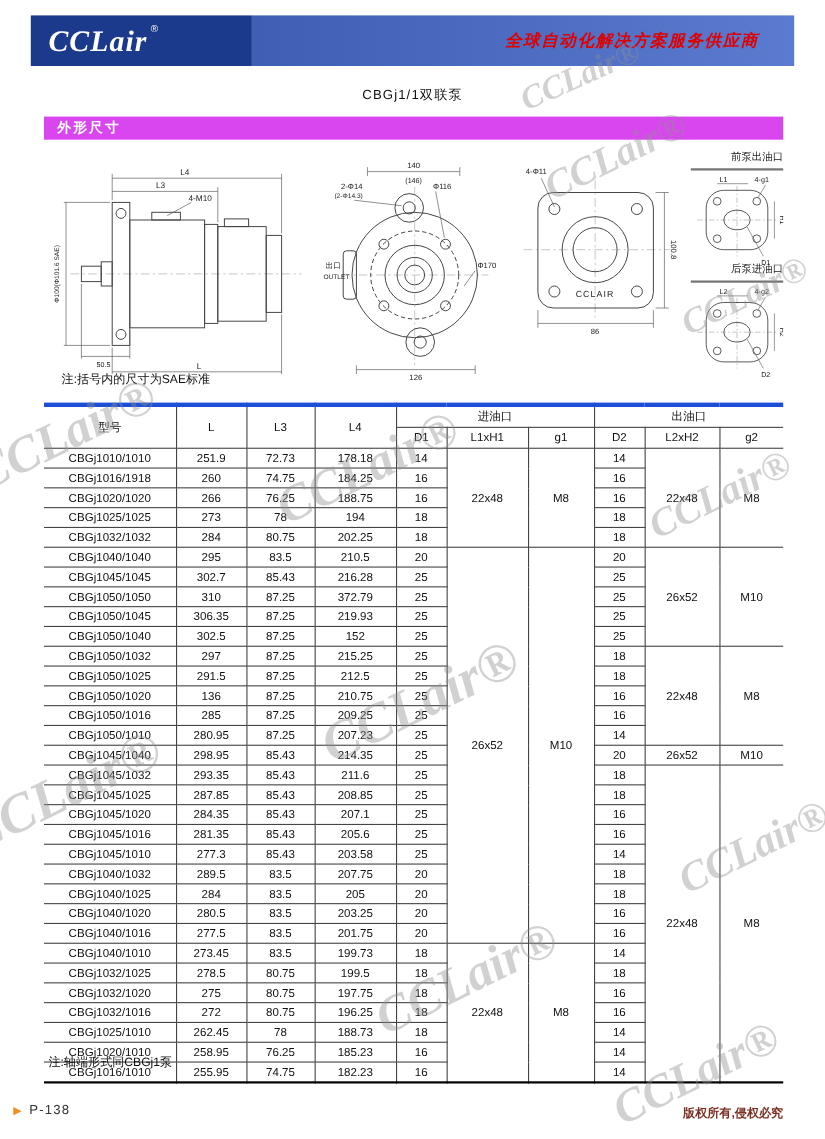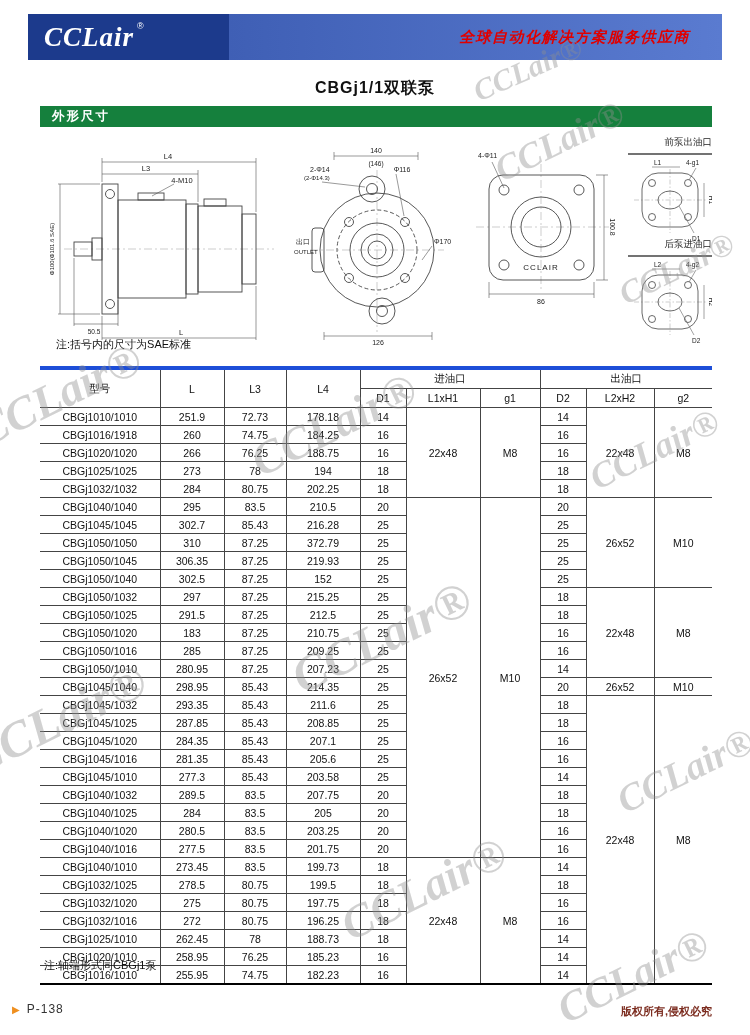--- a/index.html
+++ b/index.html
@@ -7,22 +7,22 @@
        font-family:"Liberation Sans","DejaVu Sans",sans-serif;overflow:hidden}
 
   
   .topbar{position:absolute;left:28px;top:14px;width:694px;height:46px;display:flex}
   .logo-sec{width:185px;background:#1c3a8c;color:#fff;display:flex;align-items:center;padding-left:16px}
   .logo-text{font-family:"Liberation Serif","DejaVu Serif",serif;font-style:italic;font-weight:bold;font-size:27px;letter-spacing:1px}
   .logo-reg{font-size:9px;align-self:flex-start;margin-top:7px;margin-left:3px}
   .tag-sec{flex:1;background:linear-gradient(90deg,#3f5fb5,#5a7bd0);display:flex;align-items:center;justify-content:flex-end;padding-right:32px}
   .tagline{color:#e00000;font-weight:bold;font-style:italic;font-size:15px;letter-spacing:1.5px}
 
-  .title{position:absolute;top:78px;left:0;width:100%;text-align:center;font-size:16px;font-weight:bold;letter-spacing:1px}
-  .banner{position:absolute;left:40px;top:106px;width:672px;height:21px;background:#15803d;color:#fff;
+  .title{position:absolute;top:78px;left:0;width:100%;text-align:center;font-size:12px;font-weight:normal;letter-spacing:1px}
+  .banner{position:absolute;left:40px;top:106px;width:672px;height:21px;background:#d946ef;color:#fff;
           font-size:12.5px;font-weight:bold;line-height:21px;padding-left:12px;box-sizing:border-box;letter-spacing:2px}
 
   
   .drawings{position:absolute;left:40px;top:130px;width:672px;height:204px}
   .dwg{position:absolute}
   svg text{font-family:"Liberation Sans","DejaVu Sans",sans-serif;fill:#222}
   .port-box{position:absolute;width:84px}
   .port-label{font-size:9.5px;text-align:right;border-bottom:2px solid #737373;padding-bottom:4px;margin-bottom:2px;color:#222;white-space:nowrap}
 
   .note1{position:absolute;left:56px;top:337px;font-size:11px}
@@ -384,21 +384,21 @@
       <tr>
         <td>CBGj1050/1025</td>
         <td>291.5</td>
         <td>87.25</td>
         <td>212.5</td>
         <td>25</td>
         <td>18</td>
       </tr>
       <tr>
         <td>CBGj1050/1020</td>
-        <td>183</td>
+        <td>136</td>
         <td>87.25</td>
         <td>210.75</td>
         <td>25</td>
         <td>16</td>
       </tr>
       <tr>
         <td>CBGj1050/1016</td>
         <td>285</td>
         <td>87.25</td>
         <td>209.25</td>

